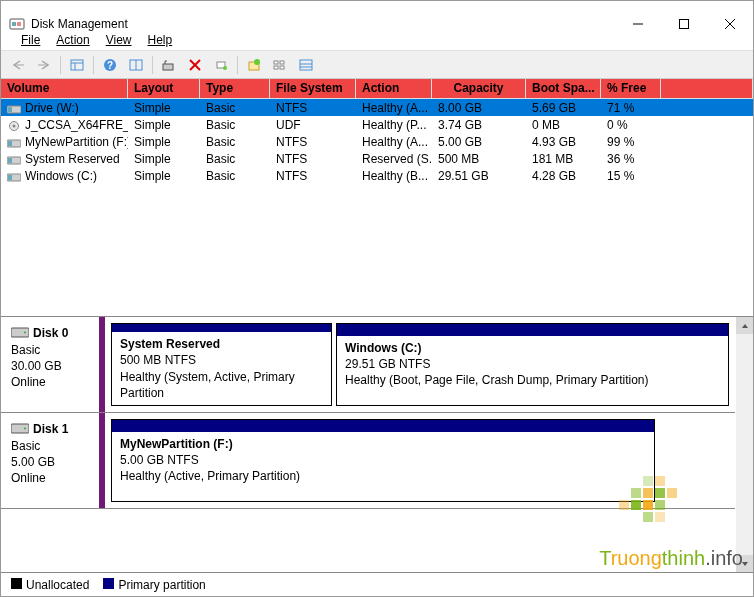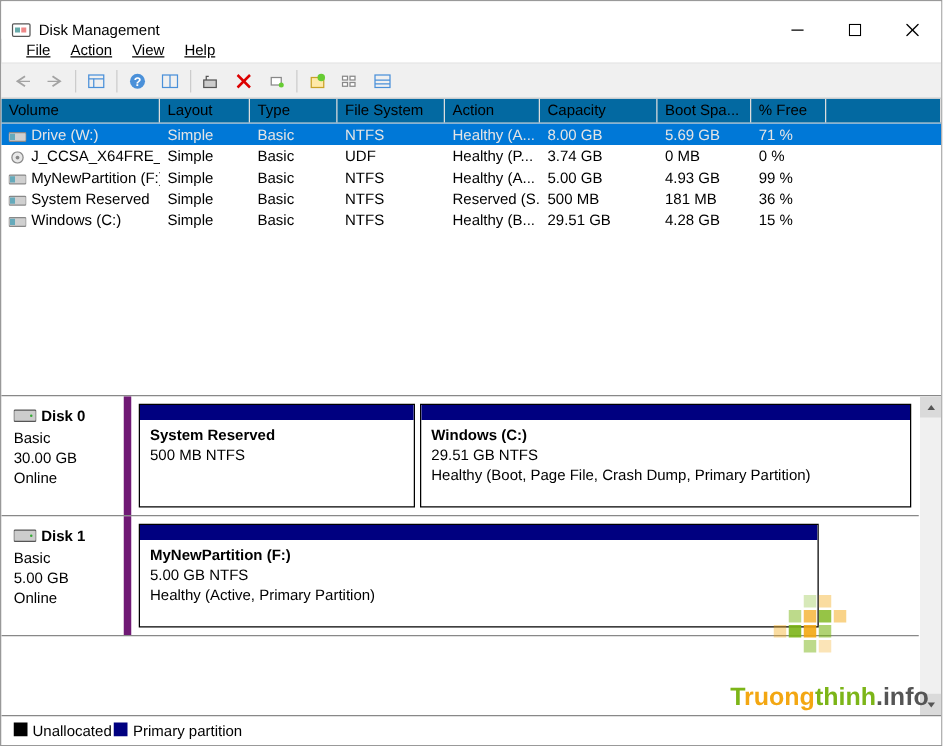--- a/index.html
+++ b/index.html
@@ -19,33 +19,33 @@
     .menu-underline { text-decoration: underline; }
 
     
     .toolbar { height: 28px; display: flex; align-items: center; padding: 2px 4px; background: #f0f0f0; border-bottom: 1px solid #ccc; gap: 0; }
     .tool-btn { width: 24px; height: 22px; display: flex; align-items: center; justify-content: center; cursor: pointer; border: 1px solid transparent; margin: 0 1px; }
     .tool-sep { width: 1px; height: 18px; background: #ccc; margin: 0 3px; }
     .tool-btn.disabled { opacity: 0.4; cursor: default; }
 
     
     .volume-pane { flex: 0 0 auto; height: 238px; border-bottom: 1px solid #888; overflow: hidden; display: flex; flex-direction: column; }
-    .vol-header { display: flex; background: #0369a1; border-bottom: 1px solid #ddd; height: 20px; }
+    .vol-header { display: flex; background: #ef4444; border-bottom: 1px solid #ddd; height: 20px; font-weight: bold; }
     .vol-header-cell { padding: 2px 6px; border-right: 1px solid #ddd; font-size: 12px; white-space: nowrap; overflow: hidden; cursor: pointer; }
     .vol-row { display: flex; height: 17px; align-items: center; }
-    .vol-row.selected { background: #0078d7; color: #e5e5e5; }
+    .vol-row.selected { background: #0078d7; color: #000000; }
     .vol-cell { padding: 0 6px; font-size: 12px; white-space: nowrap; overflow: hidden; display: flex; align-items: center; }
     .vol-icon { width: 14px; height: 10px; margin-right: 4px; flex-shrink: 0; }
 
     .c-volume { width: 127px; }
     .c-layout { width: 72px; }
     .c-type { width: 70px; }
     .c-fs { width: 86px; }
     .c-status { width: 76px; }
-    .c-capacity { width: 94px; }
+    .c-capacity { width: 94px; text-align: center; }
     .c-free { width: 75px; }
     .c-pfree { width: 60px; }
     .c-extra { flex: 1; }
 
     
     .graph-pane { flex: 1; display: flex; flex-direction: column; overflow: hidden; }
     .graph-scroll { flex: 1; position: relative; }
     .graph-content { padding-right: 18px; height: 100%; }
     .scrollbar { position: absolute; right: 0; top: 0; bottom: 0; width: 17px; background: #f0f0f0; display: flex; flex-direction: column; }
     .scroll-btn { height: 17px; background: #dadada; display: flex; align-items: center; justify-content: center; cursor: pointer; }
@@ -53,25 +53,25 @@
 
     .disk-row { display: flex; border-bottom: 1px solid #888; height: 96px; }
     .disk-label { width: 104px; padding: 8px 10px; border-right: 6px solid #701a75; font-size: 12px; line-height: 1.35; }
     .disk-label .disk-icon { display: inline-block; vertical-align: middle; margin-right: 4px; }
     .disk-parts { flex: 1; padding: 6px; display: flex; gap: 4px; }
     .partition { border: 1px solid #000; display: flex; flex-direction: column; font-size: 12px; overflow: hidden; }
     .part-header { height: 12px; background: #000080; }
     .part-body { padding: 4px 8px; flex: 1; line-height: 1.35; }
 
     
-    .legend { height: 24px; border-top: 1px solid #888; display: flex; align-items: center; padding: 0 10px; gap: 2px; font-size: 12px; }
+    .legend { height: 24px; border-top: 1px solid #888; display: flex; align-items: center; padding: 0 10px; gap: 14px; font-size: 12px; }
     .legend-swatch { width: 11px; height: 11px; display: inline-block; margin-right: 4px; border: none; }
 
     
-    .watermark { position: absolute; right: 10px; bottom: 26px; font-size: 20px; font-weight: bold; font-family: Arial, sans-serif; pointer-events: none; }
+    .watermark { position: absolute; right: 10px; bottom: 26px; font-size: 20px; font-weight: normal; font-family: Arial, sans-serif; pointer-events: none; }
     .watermark .g { color: #7cb518; }
     .watermark .o { color: #f3a712; }
     .watermark-pattern { position: absolute; right: 60px; bottom: 50px; pointer-events: none; }
   </style>
 </head>
 <body>
 
 <div class="window" style="position:relative;">
 
   <div class="title-bar">
@@ -287,21 +287,21 @@
     <div class="graph-scroll">
       <div class="graph-content" id="disk-body">
           <div class="disk-row">
             <div class="disk-label"><span class="disk-icon"><svg width="18" height="12">
                   <rect x="0" y="2" width="18" height="9" rx="1" fill="#ccc" stroke="#555"></rect>
                   <circle cx="14" cy="6.5" r="1" fill="#3a3"></circle>
                 </svg></span><b>Disk 0</b><br><span>Basic</span><br><span>30.00 GB</span><br><span>Online</span></div>
             <div class="disk-parts">
               <div class="partition" style="width: 36%;">
                 <div class="part-header"></div>
-                <div class="part-body"><b>System Reserved</b><br><span>500 MB NTFS</span><br></div>
+                <div class="part-body"><b>System Reserved</b><br><span>500 MB NTFS</span><br><span>Healthy (System, Active, Primary Partition</span></div>
               </div>
               <div class="partition" style="width: 64%;">
                 <div class="part-header"></div>
                 <div class="part-body"><b>Windows  (C:)</b><br><span>29.51 GB NTFS</span><br><span>Healthy (Boot, Page File, Crash Dump, Primary Partition)</span></div>
               </div>
             </div>
           </div>
           <div class="disk-row">
             <div class="disk-label"><span class="disk-icon"><svg width="18" height="12">
                   <rect x="0" y="2" width="18" height="9" rx="1" fill="#ccc" stroke="#555"></rect>

